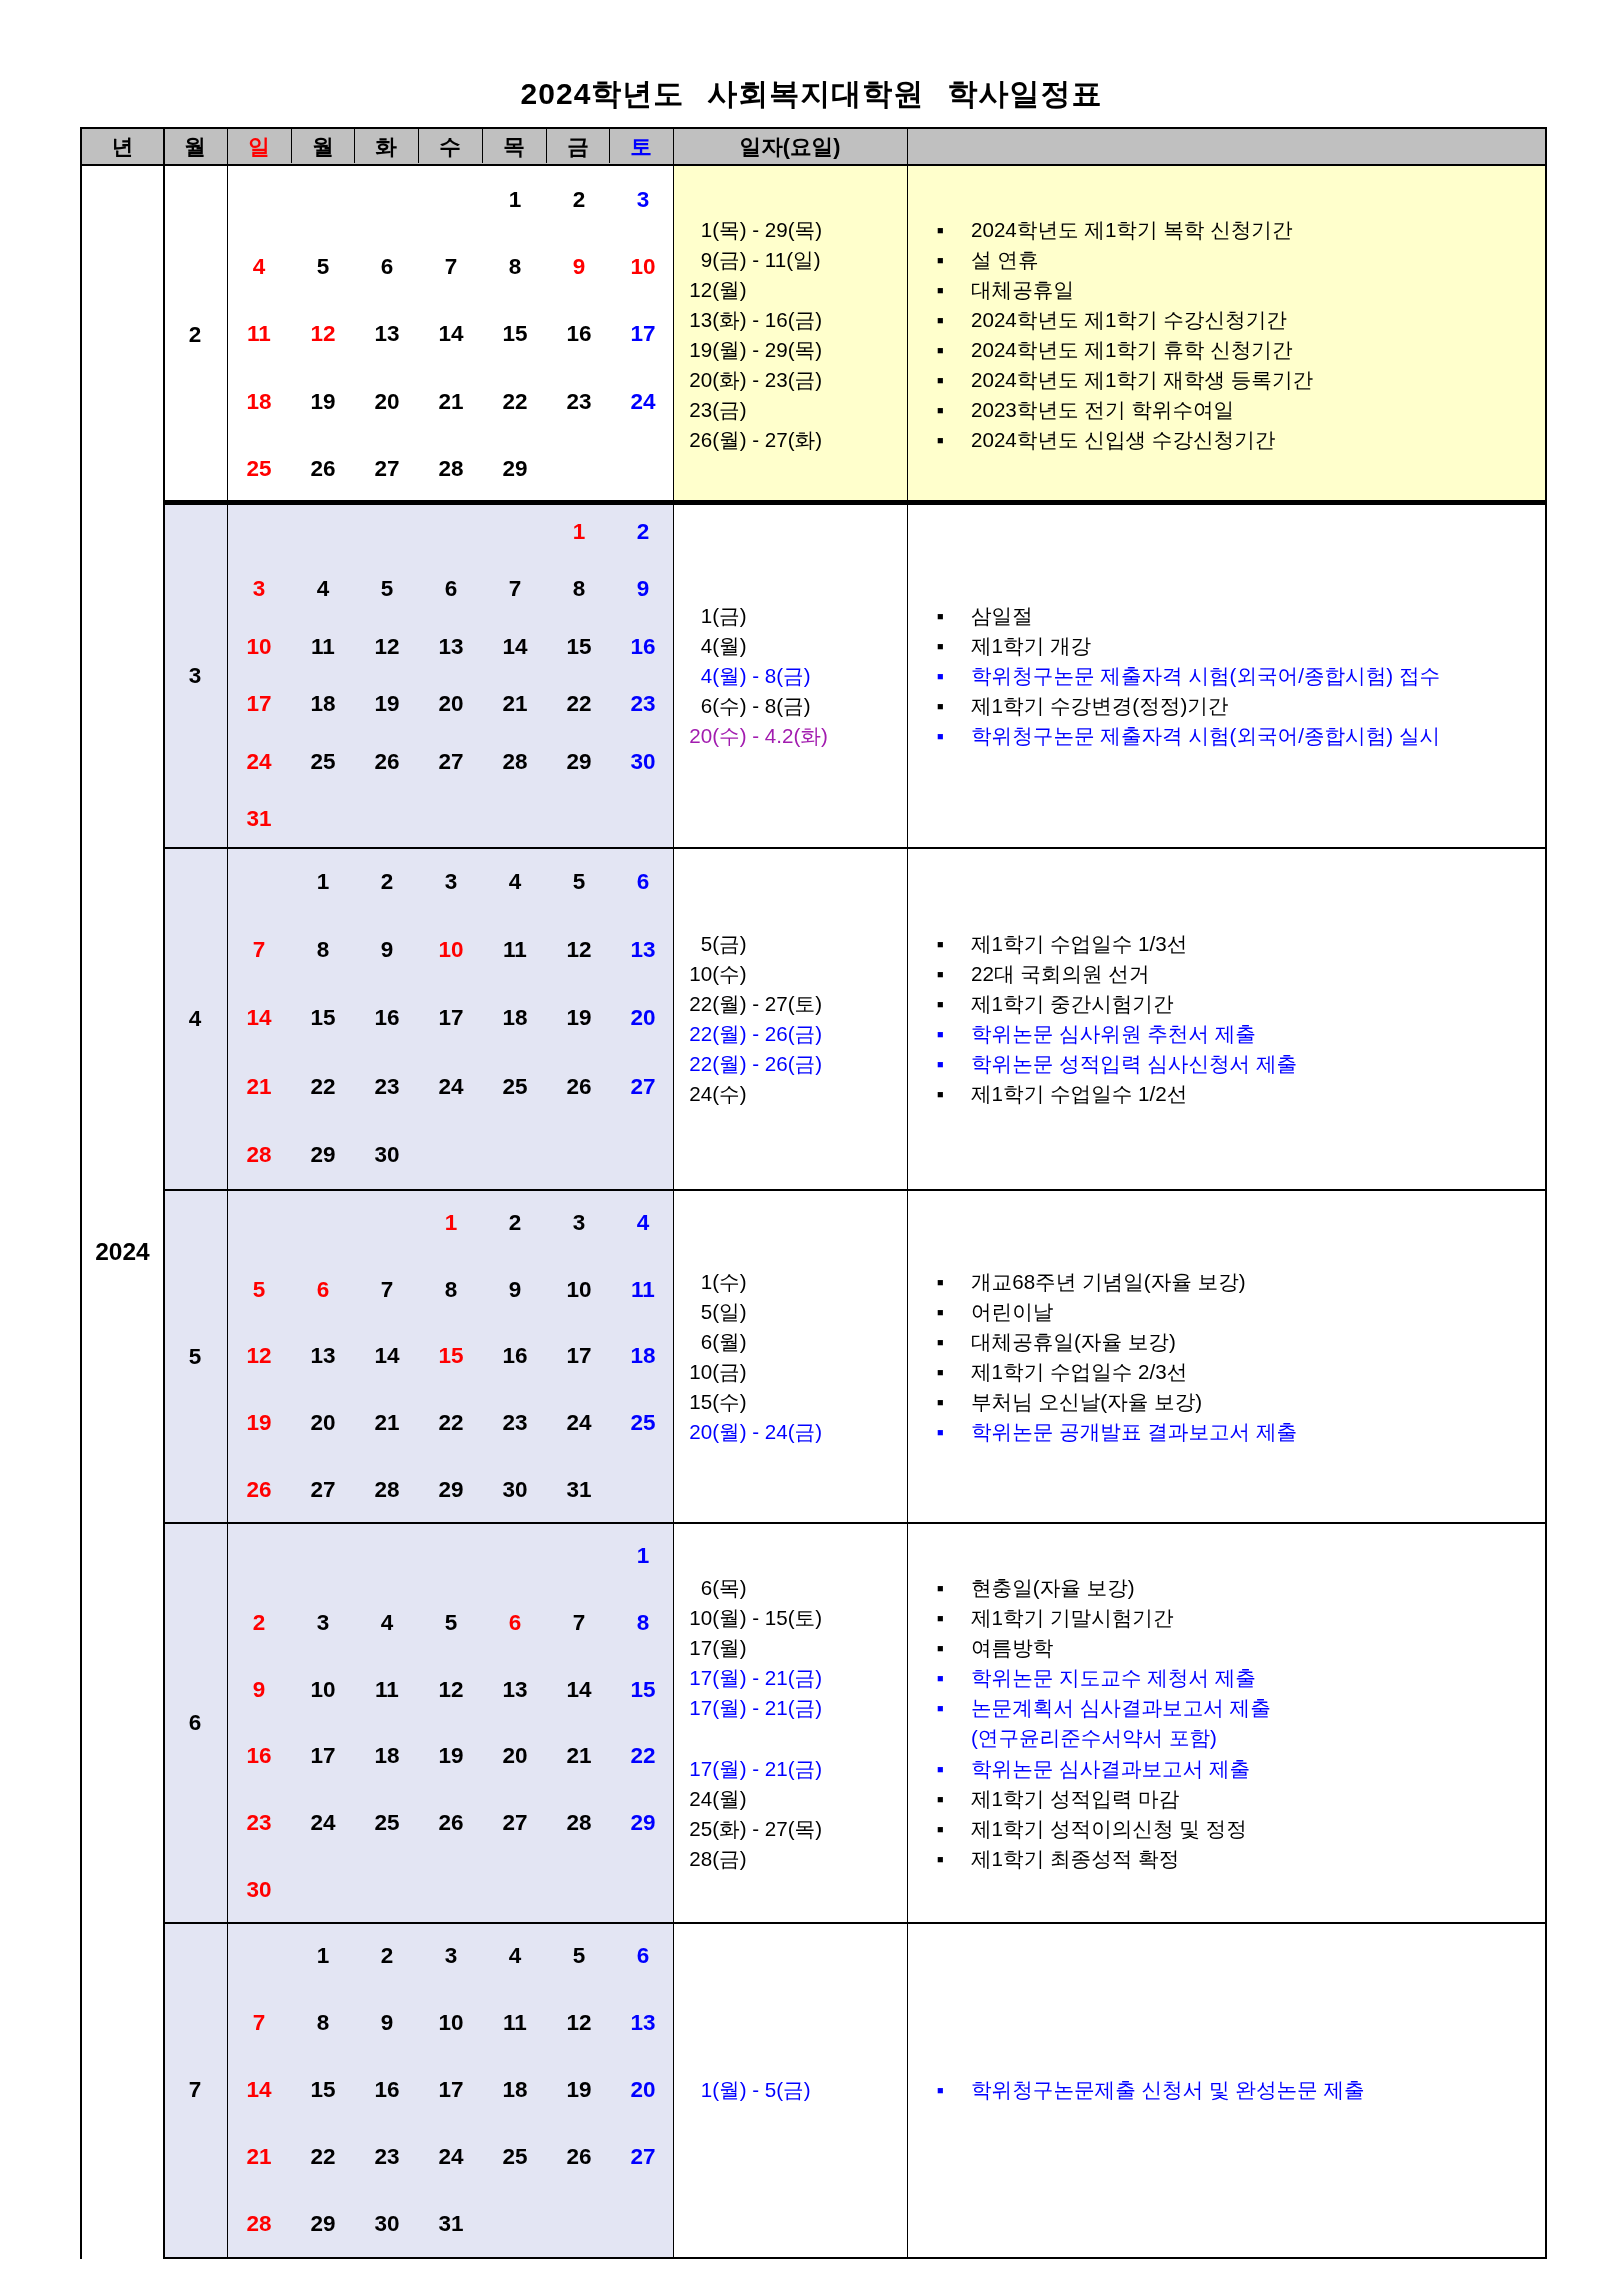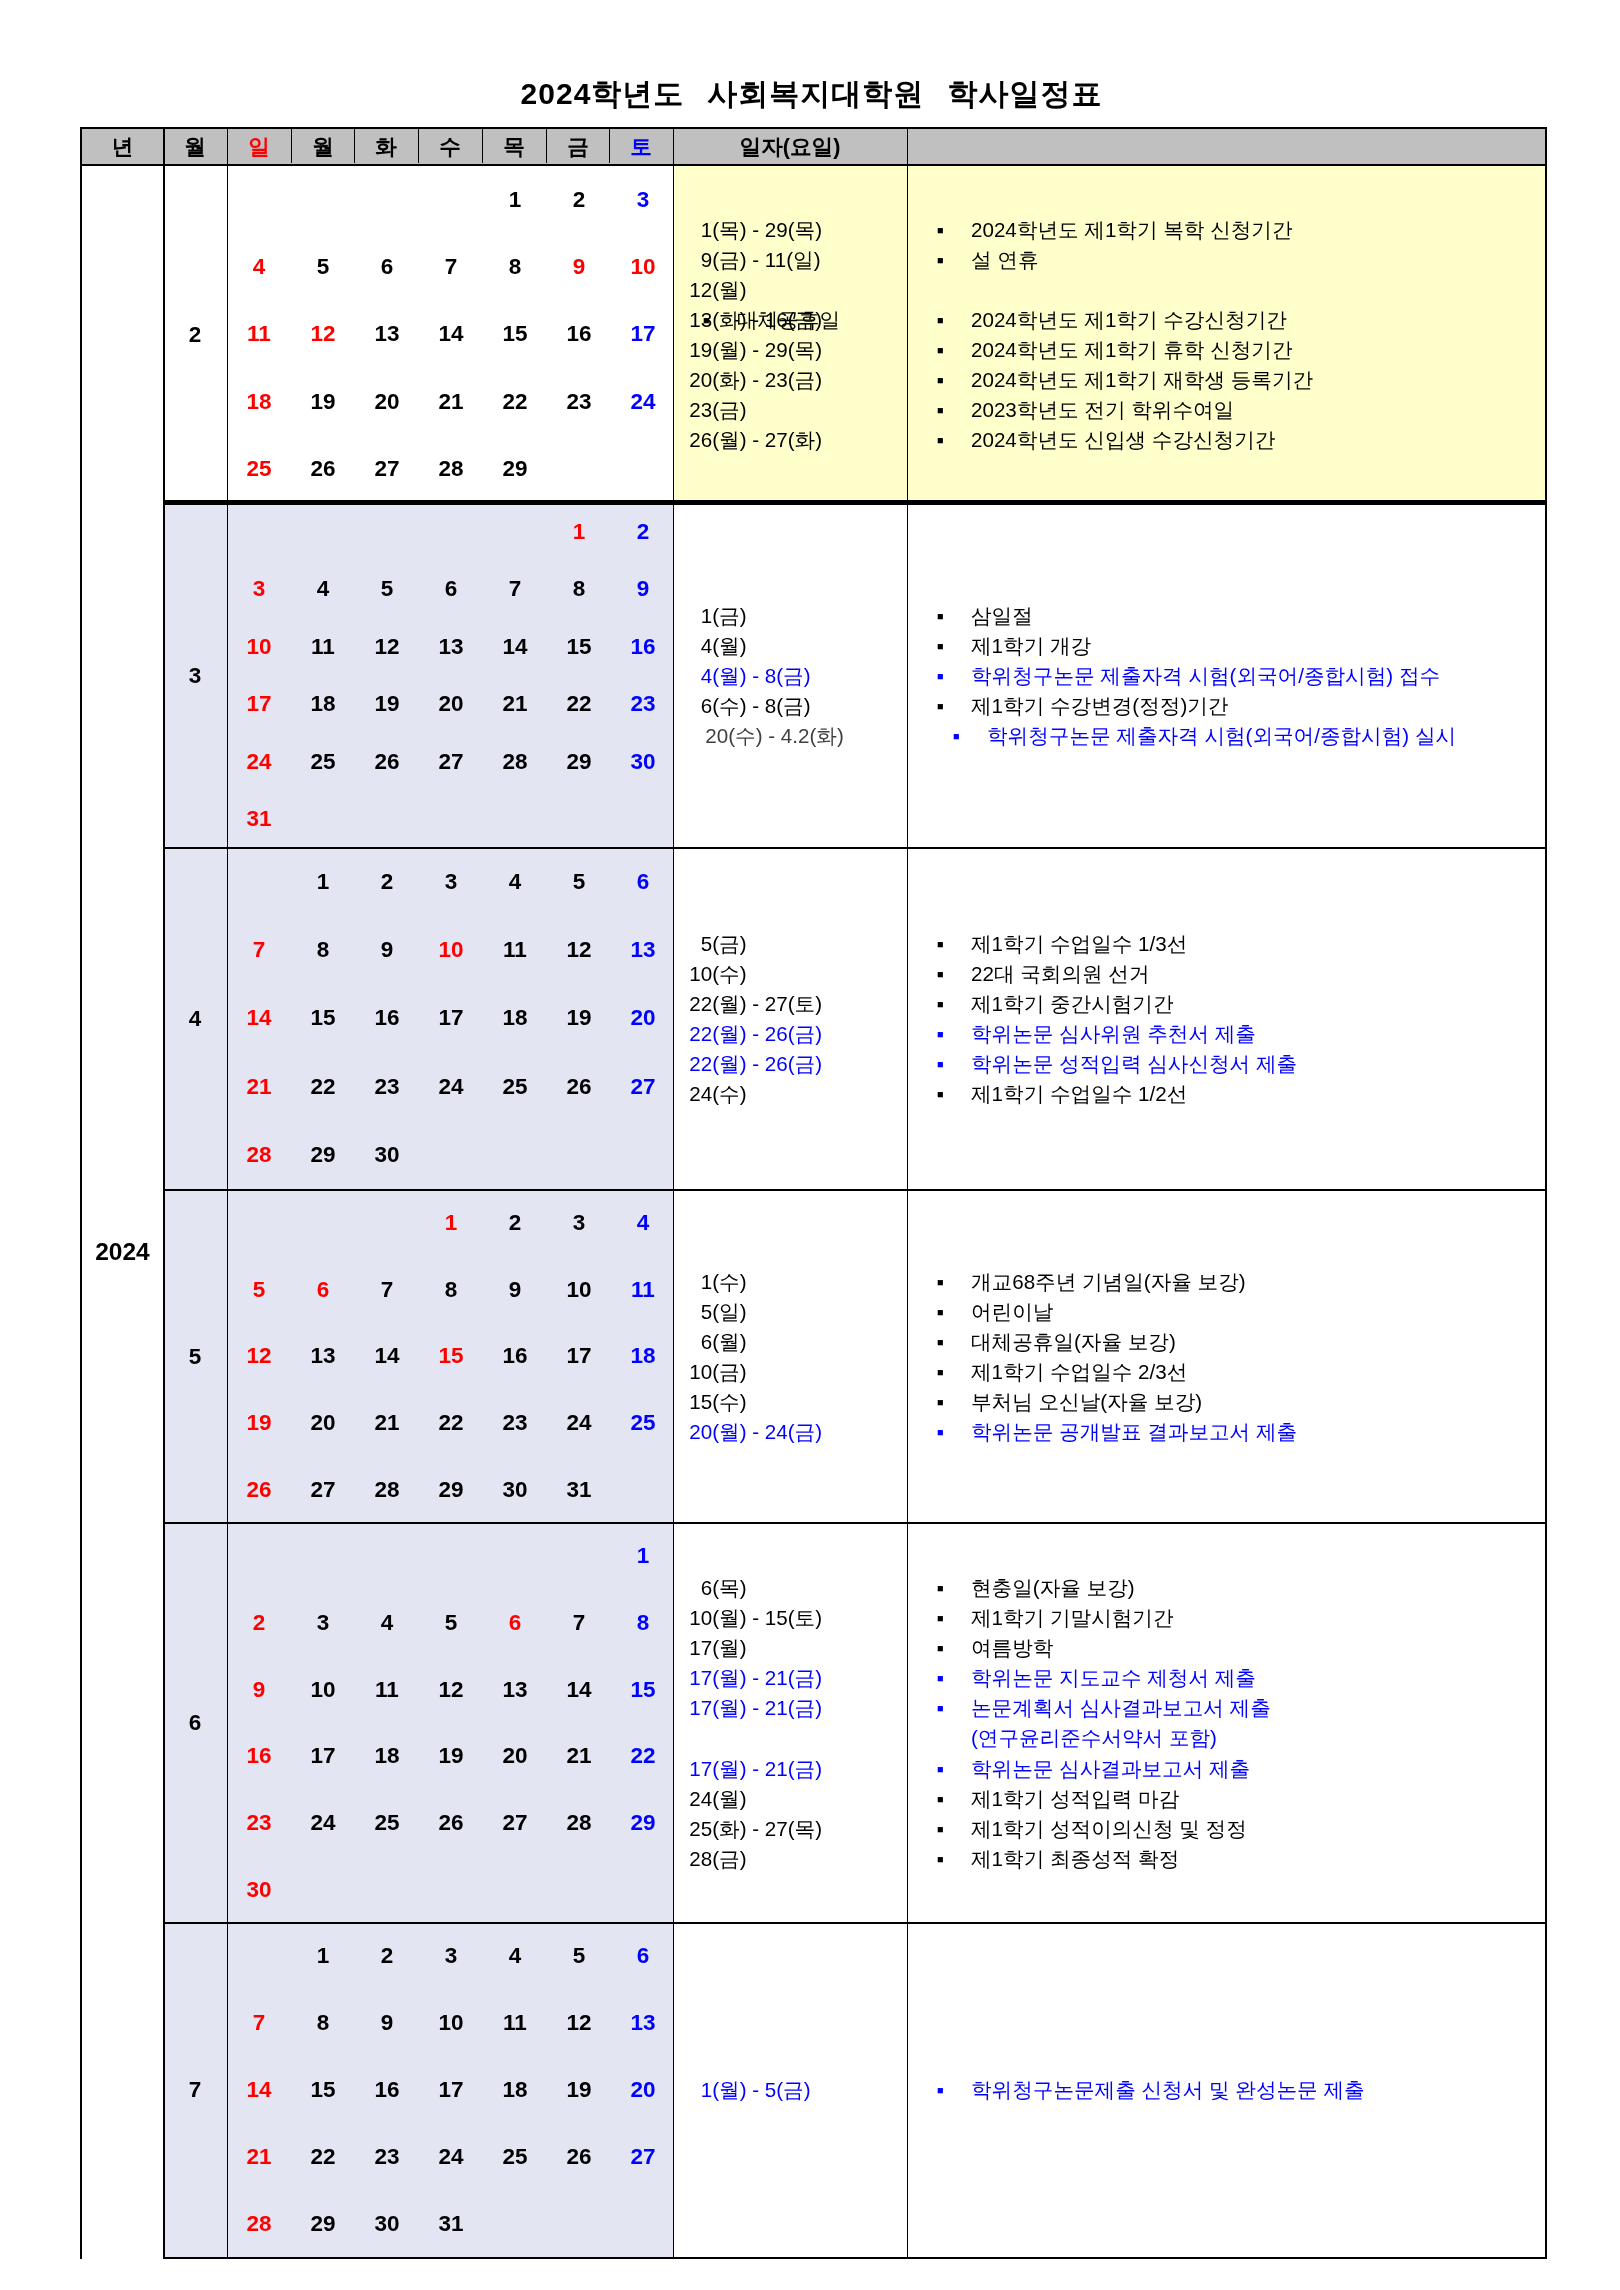--- a/index.html
+++ b/index.html
@@ -128,21 +128,21 @@
                 <span class="etxt">2024학년도 제1학기 복학 신청기간</span>
               </div>
             </div>
             <div class="entry" style="height: 30px;">
               <div class="edate" style="color: rgb(0, 0, 0);"><span class="lead">9</span><span>(금) - 11(일)</span></div>
               <div class="etext" style="color: rgb(0, 0, 0);">
                 <span class="bullet">■</span>
                 <span class="etxt">설 연휴</span>
               </div>
             </div>
-            <div class="entry" style="height: 30px; flex-direction: column;">
+            <div class="entry" style="height: 30px;">
               <div class="edate" style="color: rgb(0, 0, 0);"><span class="lead">12</span><span>(월)</span></div>
               <div class="etext" style="color: rgb(0, 0, 0);">
                 <span class="bullet">■</span>
                 <span class="etxt">대체공휴일</span>
               </div>
             </div>
             <div class="entry" style="height: 30px;">
               <div class="edate" style="color: rgb(0, 0, 0);"><span class="lead">13</span><span>(화) - 16(금)</span></div>
               <div class="etext" style="color: rgb(0, 0, 0);">
                 <span class="bullet">■</span>
@@ -248,21 +248,21 @@
               </div>
             </div>
             <div class="entry" style="height: 30px;">
               <div class="edate" style="color: rgb(0, 0, 0);"><span class="lead">6</span><span>(수) - 8(금)</span></div>
               <div class="etext" style="color: rgb(0, 0, 0);">
                 <span class="bullet">■</span>
                 <span class="etxt">제1학기 수강변경(정정)기간</span>
               </div>
             </div>
             <div class="entry" style="height: 30px;">
-              <div class="edate" style="color: #404040; margin-left: 16px;"><span class="lead">20</span><span>(수) - 4.2(화)</span></div>
+              <div class="edate" style="color: #a21caf;"><span class="lead">20</span><span>(수) - 4.2(화)</span></div>
               <div class="etext" style="color: rgb(0, 0, 255);">
                 <span class="bullet">■</span>
                 <span class="etxt">학위청구논문 제출자격 시험(외국어/종합시험) 실시</span>
               </div>
             </div>
           </div>
         </div>
         <div class="mrow" style="top: 719px; height: 341px;">
           <div class="mlabel" style="background: rgb(227, 229, 243);">4</div>
           <div class="mcal" style="background: rgb(227, 229, 243); grid-template-rows: repeat(5, 1fr);">

